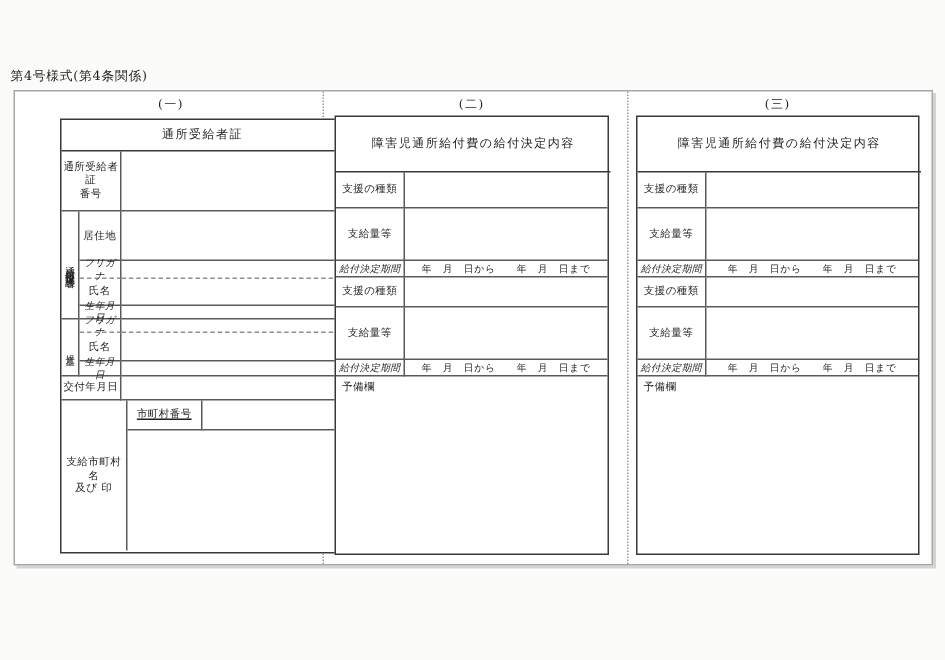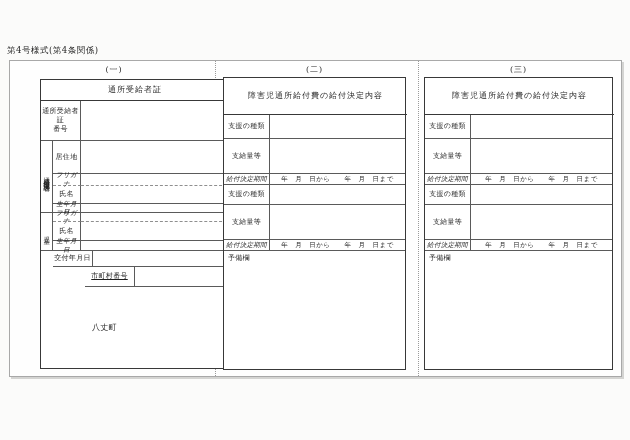--- a/index.html
+++ b/index.html
@@ -77,26 +77,29 @@
     <div class="cell vert br bb" style="left:0;top:133px;width:12px;height:38px;">児童</div>
     <div class="cell sm br bbd" style="left:12px;top:133px;width:28px;height:9px;">フリガナ</div>
     <div class="cell bbd" style="left:40px;top:133px;right:0;height:9px;"></div>
 
     <div class="cell br bb" style="left:12px;top:142px;width:28px;height:19px;">氏名</div>
     <div class="cell bb" style="left:40px;top:142px;right:0;height:19px;"></div>
 
     <div class="cell sm br bb" style="left:12px;top:161px;width:28px;height:10px;">生年月日</div>
     <div class="cell bb" style="left:40px;top:161px;right:0;height:10px;"></div>
 
-    <div class="cell br bb" style="left:12px;top:171px;width:40px;height:16px;text-align:center;">交付年月日</div>
+    <div class="cell br bb" style="left:0;top:171px;width:40px;height:16px;text-align:center;">交付年月日</div>
     <div class="cell bb" style="left:40px;top:171px;right:0;height:16px;"></div>
 
+    <div class="cell two-line br" style="left:0;top:187px;width:44px;height:100px;">
+      <span>支給市町村名</span>
+      <span>及び 印</span>
+    </div>
     <div class="cell br bb" style="left:44px;top:187px;width:50px;height:20px;text-decoration:underline;">市町村番号</div>
     <div class="cell bb" style="left:94px;top:187px;right:0;height:20px;"></div>
-    <div class="cell left-pad" style="left:44px;top:207px;right:0;bottom:0;">八丈町</div>
   </div>
 
   <div class="tbl" style="left:213px;top:16px;width:183px;height:293px;">
     <div class="cell ttl bbT" style="left:0;top:0;width:183px;height:37px;">障害児通所給付費の給付決定内容</div>
 
     <div class="cell br bb" style="left:0;top:37px;width:46px;height:24px;">支援の種類</div>
     <div class="cell bb" style="left:46px;top:37px;right:0;height:24px;"></div>
 
     <div class="cell br bb" style="left:0;top:61px;width:46px;height:35px;">支給量等</div>
     <div class="cell bb" style="left:46px;top:61px;right:0;height:35px;"></div>

